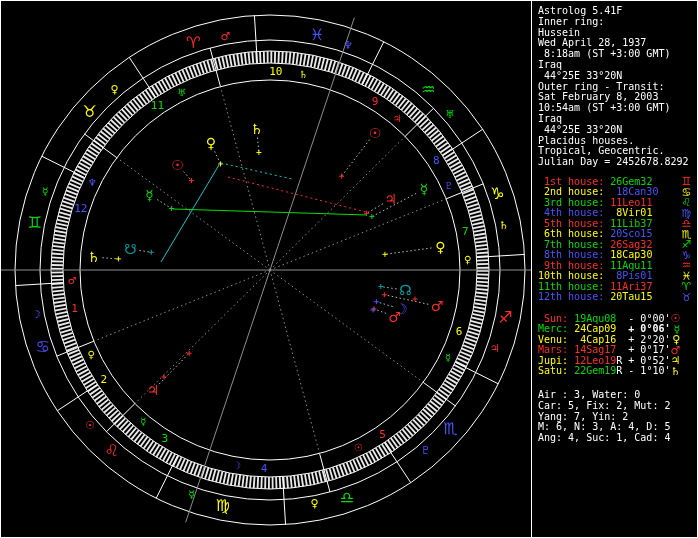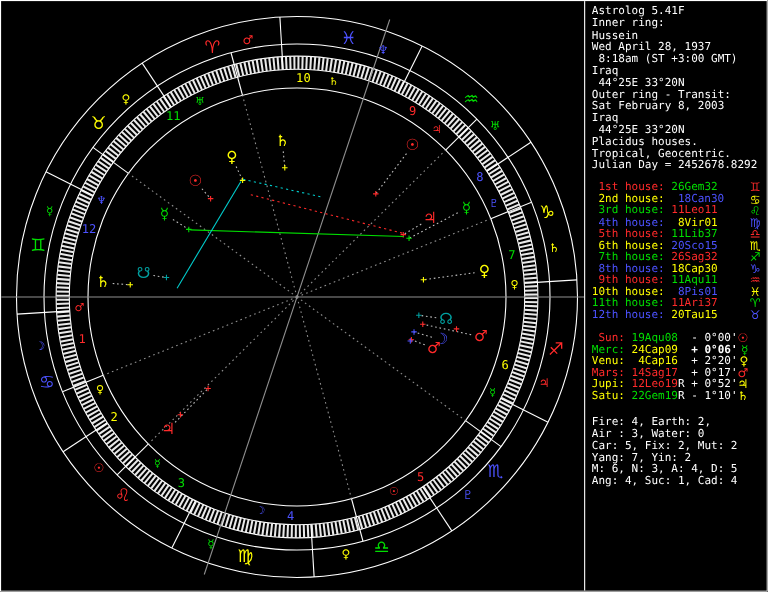--- a/index.html
+++ b/index.html
@@ -164,20 +164,21 @@
     <div id="hdr">
         <div class="line">Astrolog 5.41F</div>
         <div class="line">Inner ring:</div>
         <div class="line">Hussein</div>
         <div class="line">Wed April 28, 1937</div>
         <div class="line"> 8:18am (ST +3:00 GMT)</div>
         <div class="line">Iraq</div>
         <div class="line"> 44°25E 33°20N</div>
         <div class="line">Outer ring - Transit:</div>
         <div class="line">Sat February 8, 2003</div>
+        <div class="line">10:54am (ST +3:00 GMT)</div>
         <div class="line">Iraq</div>
         <div class="line"> 44°25E 33°20N</div>
         <div class="line">Placidus houses.</div>
         <div class="line">Tropical, Geocentric.</div>
         <div class="line">Julian Day = 2452678.8292</div>
       </div>
     <div class="houses" id="houses">
         <div class="row"><span style="color: rgb(255, 42, 42);"> 1st house:</span><span style="color: rgb(0, 221, 0);"> 26Gem32</span><span class="sym" style="color: rgb(255, 42, 42);">♊</span></div>
         <div class="row"><span style="color: rgb(255, 255, 0);"> 2nd house:</span><span style="color: rgb(76, 82, 255); margin-left: 6px;"> 18Can30</span><span class="sym" style="color: rgb(255, 255, 0);">♋</span></div>
         <div class="row"><span style="color: rgb(0, 221, 0);"> 3rd house:</span><span style="color: rgb(255, 42, 42);"> 11Leo11</span><span class="sym" style="color: rgb(0, 221, 0);">♌</span></div>
@@ -193,21 +194,20 @@
       </div>
     <div class="planets" id="planets">
         <div class="row"><span style="color: rgb(255, 42, 42);"> Sun:</span><span style="color: rgb(0, 221, 0);"> 19Aqu08</span><span style="color: rgb(255, 255, 255);"> </span><span style="color: rgb(255, 255, 255);"> - 0°00'</span><span class="pg" style="color: rgb(255, 42, 42);">☉</span></div>
         <div class="row"><span style="color: rgb(0, 221, 0);">Merc:</span><span style="color: rgb(255, 255, 0);"> 24Cap09</span><span style="color: rgb(255, 255, 255);"> </span><span style="color: rgb(255, 255, 255); font-weight: bold;"> + 0°06'</span><span class="pg" style="color: rgb(0, 221, 0);">☿</span></div>
         <div class="row"><span style="color: rgb(255, 255, 0);">Venu:</span><span style="color: rgb(255, 255, 0);">  4Cap16</span><span style="color: rgb(255, 255, 255);"> </span><span style="color: rgb(255, 255, 255);"> + 2°20'</span><span class="pg" style="color: rgb(255, 255, 0);">♀</span></div>
         <div class="row"><span style="color: rgb(255, 42, 42);">Mars:</span><span style="color: rgb(255, 42, 42);"> 14Sag17</span><span style="color: rgb(255, 255, 255);"> </span><span style="color: rgb(255, 255, 255);"> + 0°17'</span><span class="pg" style="color: rgb(255, 42, 42);">♂</span></div>
         <div class="row"><span style="color: rgb(255, 255, 0);">Jupi:</span><span style="color: rgb(255, 42, 42);"> 12Leo19</span><span style="color: rgb(255, 255, 255);">R</span><span style="color: rgb(255, 255, 255);"> + 0°52'</span><span class="pg" style="color: rgb(255, 255, 0);">♃</span></div>
         <div class="row"><span style="color: rgb(255, 255, 0);">Satu:</span><span style="color: rgb(0, 221, 0);"> 22Gem19</span><span style="color: rgb(255, 255, 255);">R</span><span style="color: rgb(255, 255, 255);"> - 1°10'</span><span class="pg" style="color: rgb(255, 255, 0);">♄</span></div>
       </div>
     <div class="summary" id="summary">
-        <div class="line">Fire: 4, Earth: 2,</div>
         <div class="line">Air : 3, Water: 0</div>
         <div class="line">Car: 5, Fix: 2, Mut: 2</div>
         <div class="line">Yang: 7, Yin: 2</div>
         <div class="line">M: 6, N: 3, A: 4, D: 5</div>
         <div class="line">Ang: 4, Suc: 1, Cad: 4</div>
       </div>
   </div>
 </div>
 
 </body></html>

